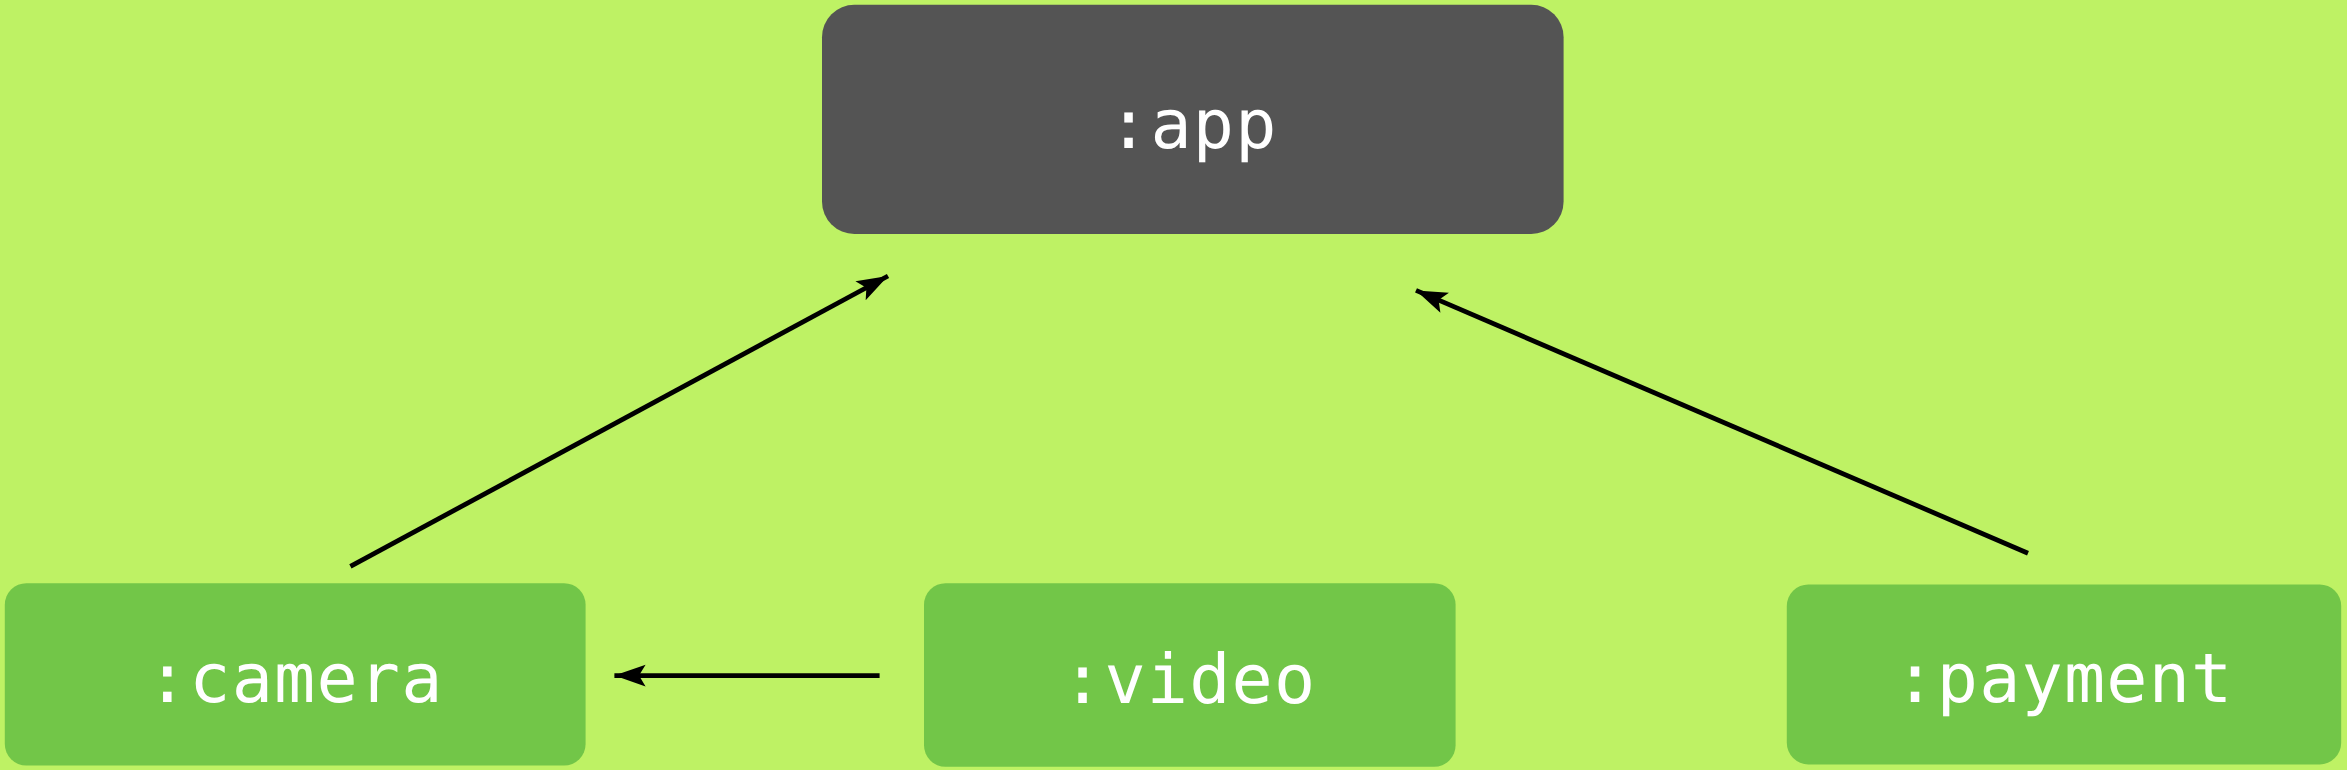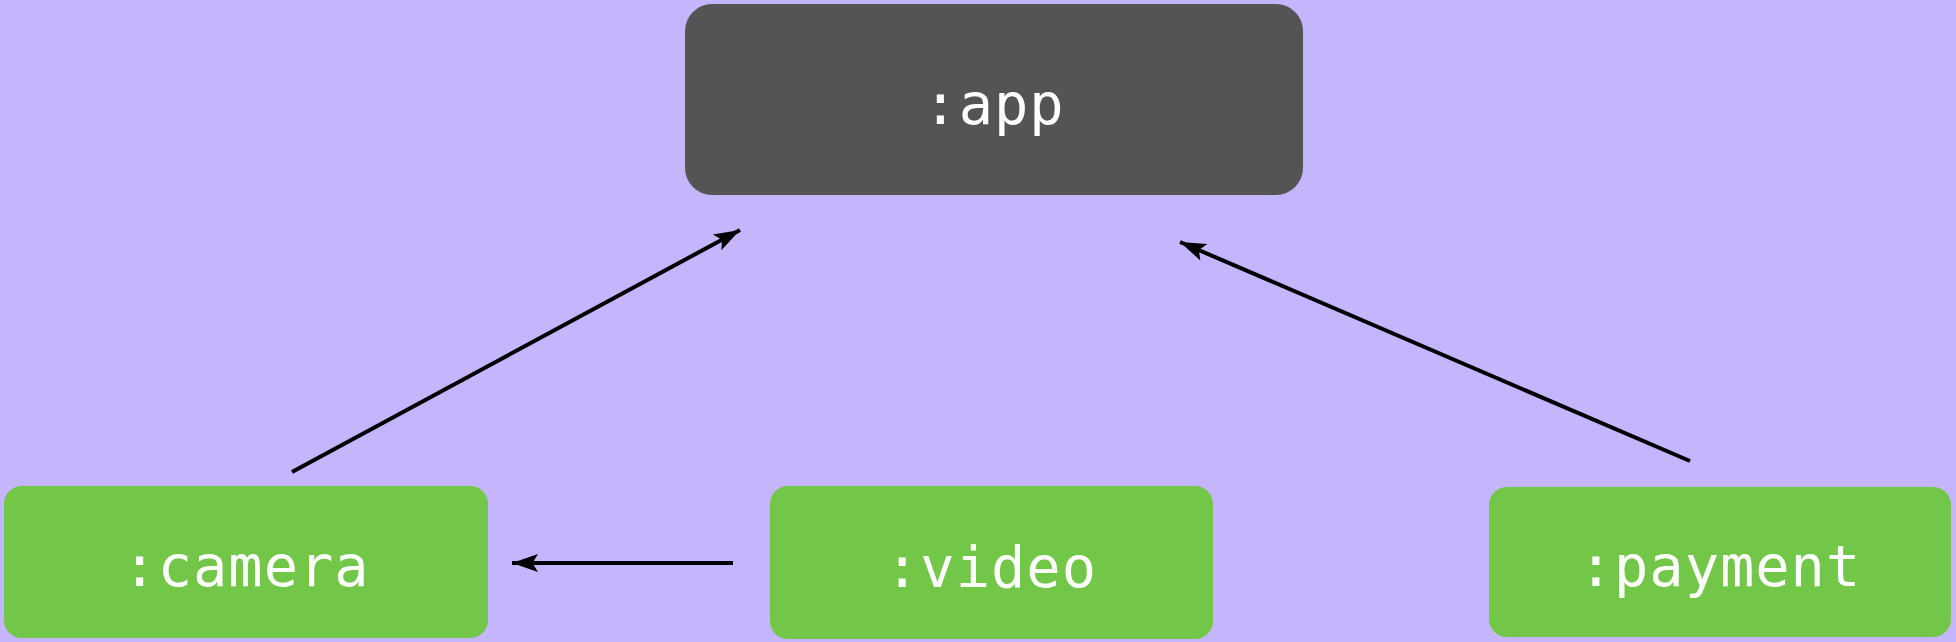--- a/index.html
+++ b/index.html
@@ -4,21 +4,21 @@
 <style>
   html, body {
     margin: 0;
     padding: 0;
     background: #ffffff;
   }
   .canvas {
     position: relative;
     width: 1956px;
     height: 642px;
-    background: #c4b5fd;
+    background: #bef264;
     overflow: hidden;
   }
   svg { display: block; }
   .node-label {
     font-family: "DejaVu Sans Mono", "Liberation Mono", monospace;
     font-size: 57px;
     letter-spacing: 1px;
   }
   .edge-line {
     stroke-width: 4px;

